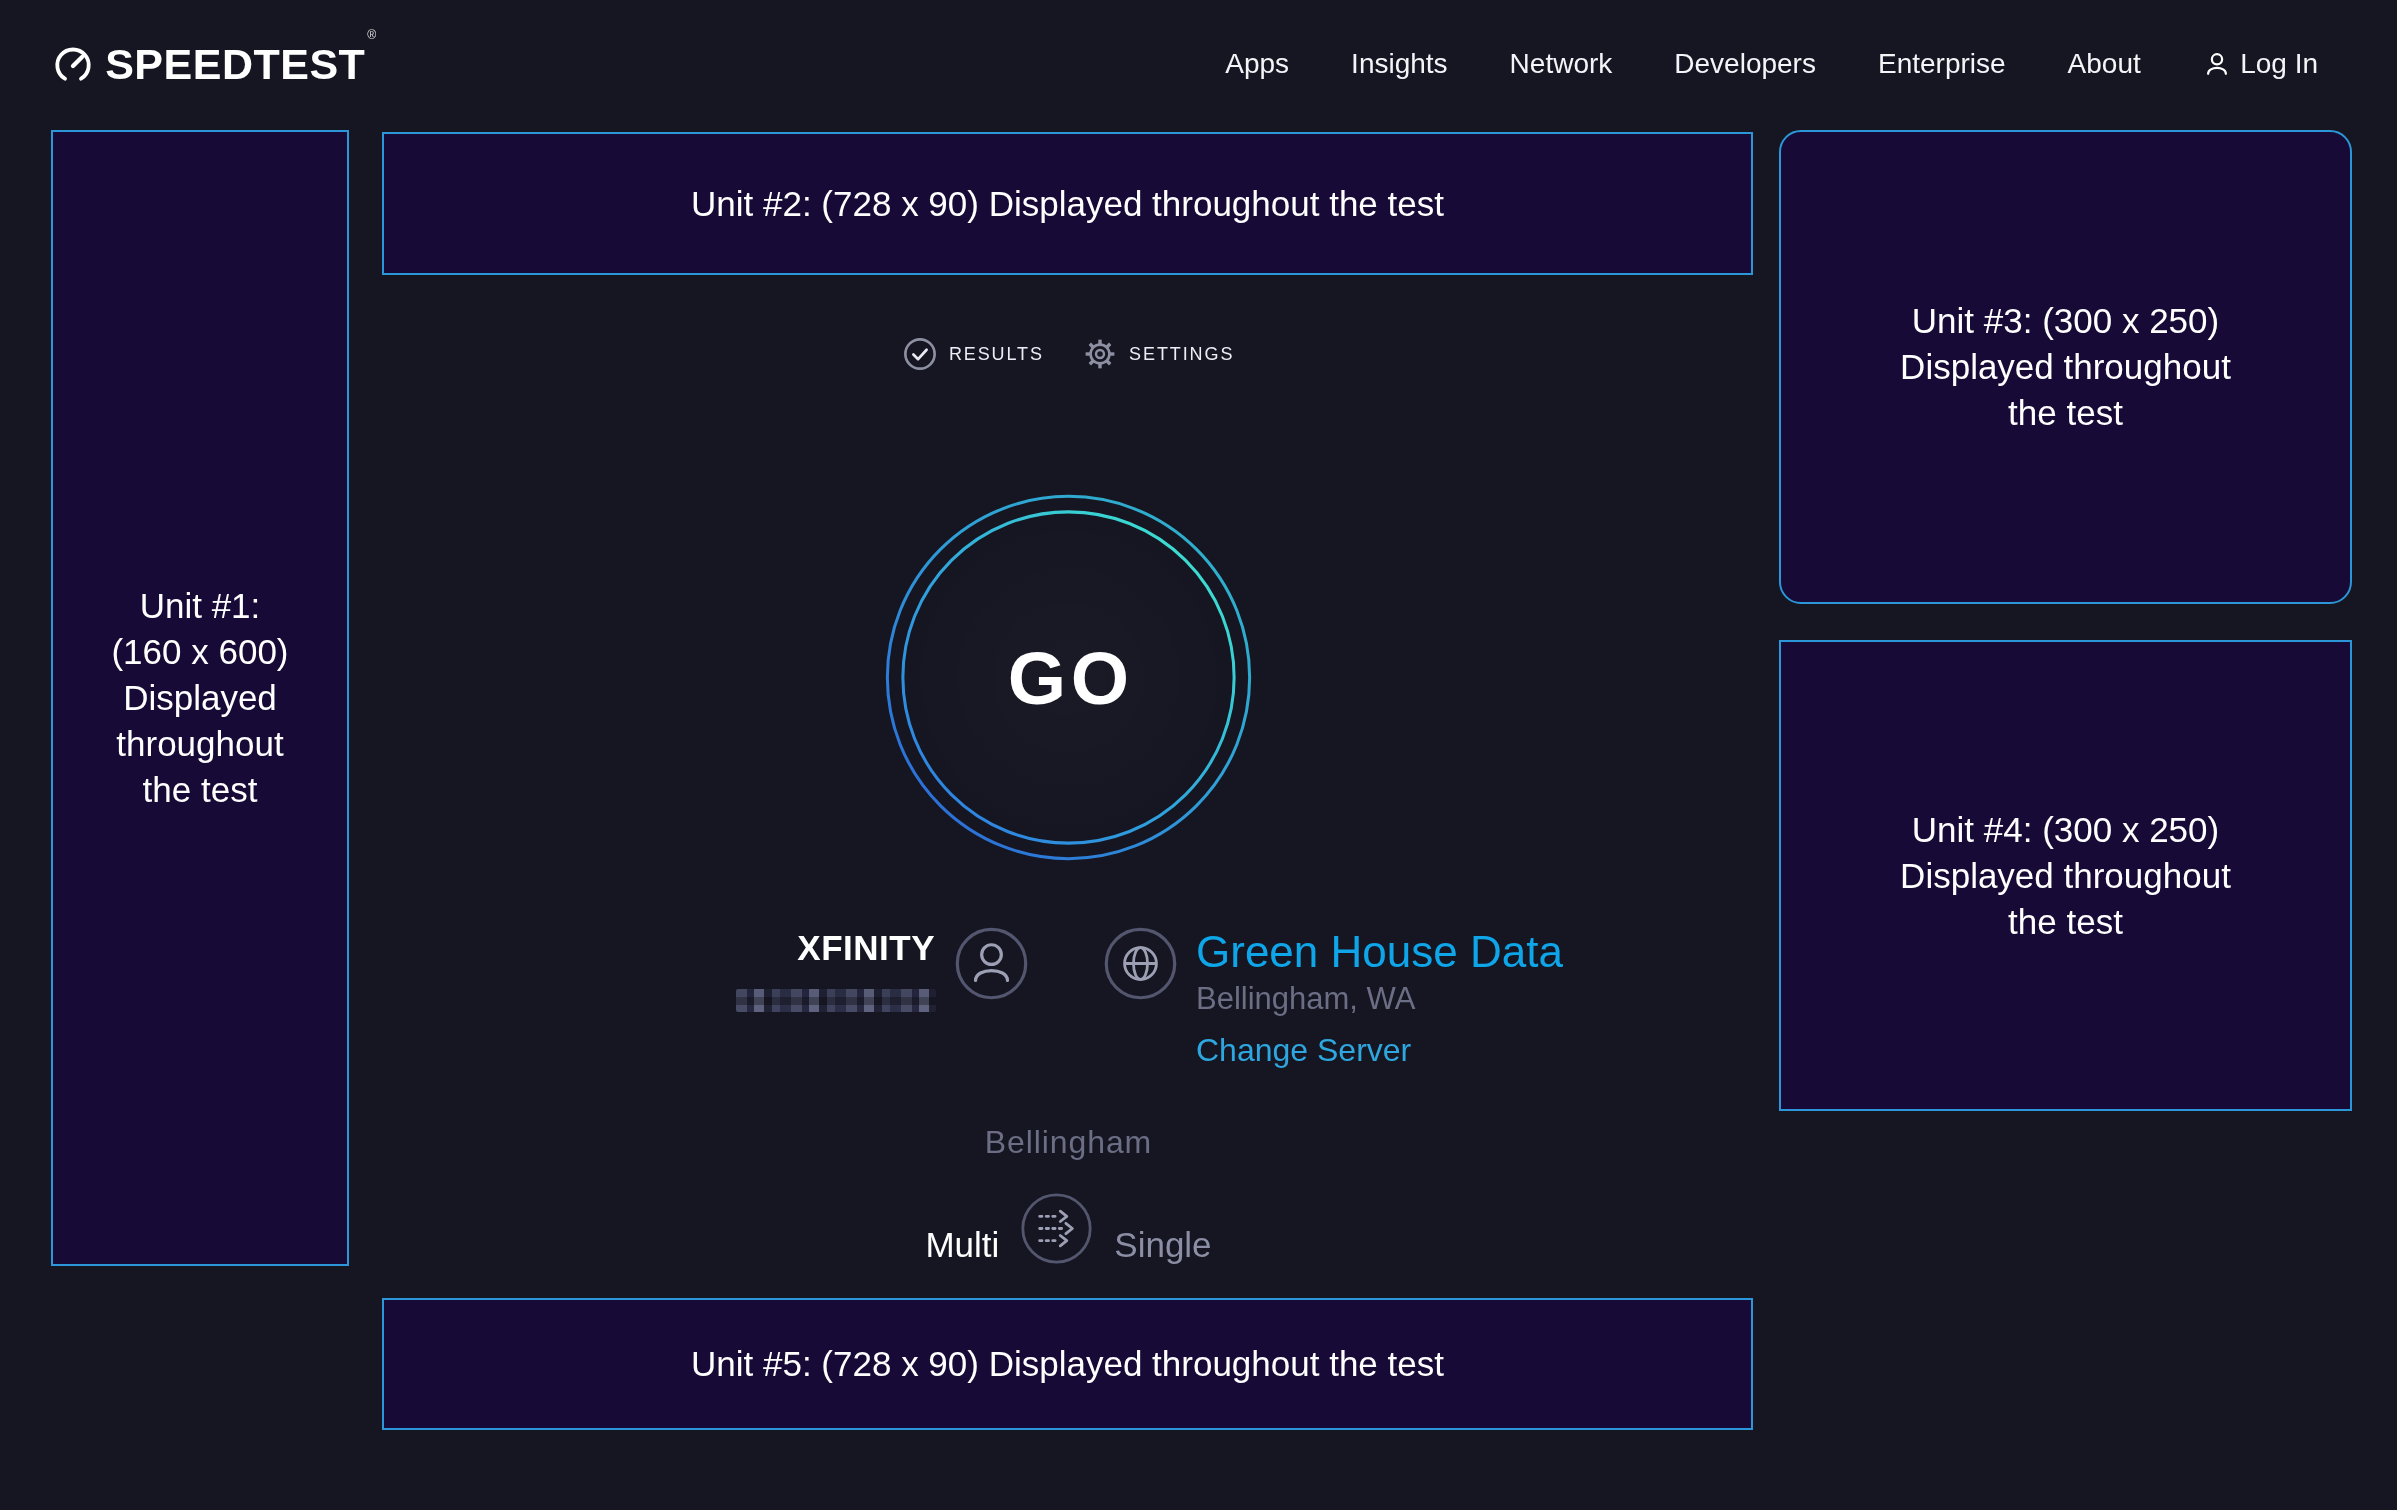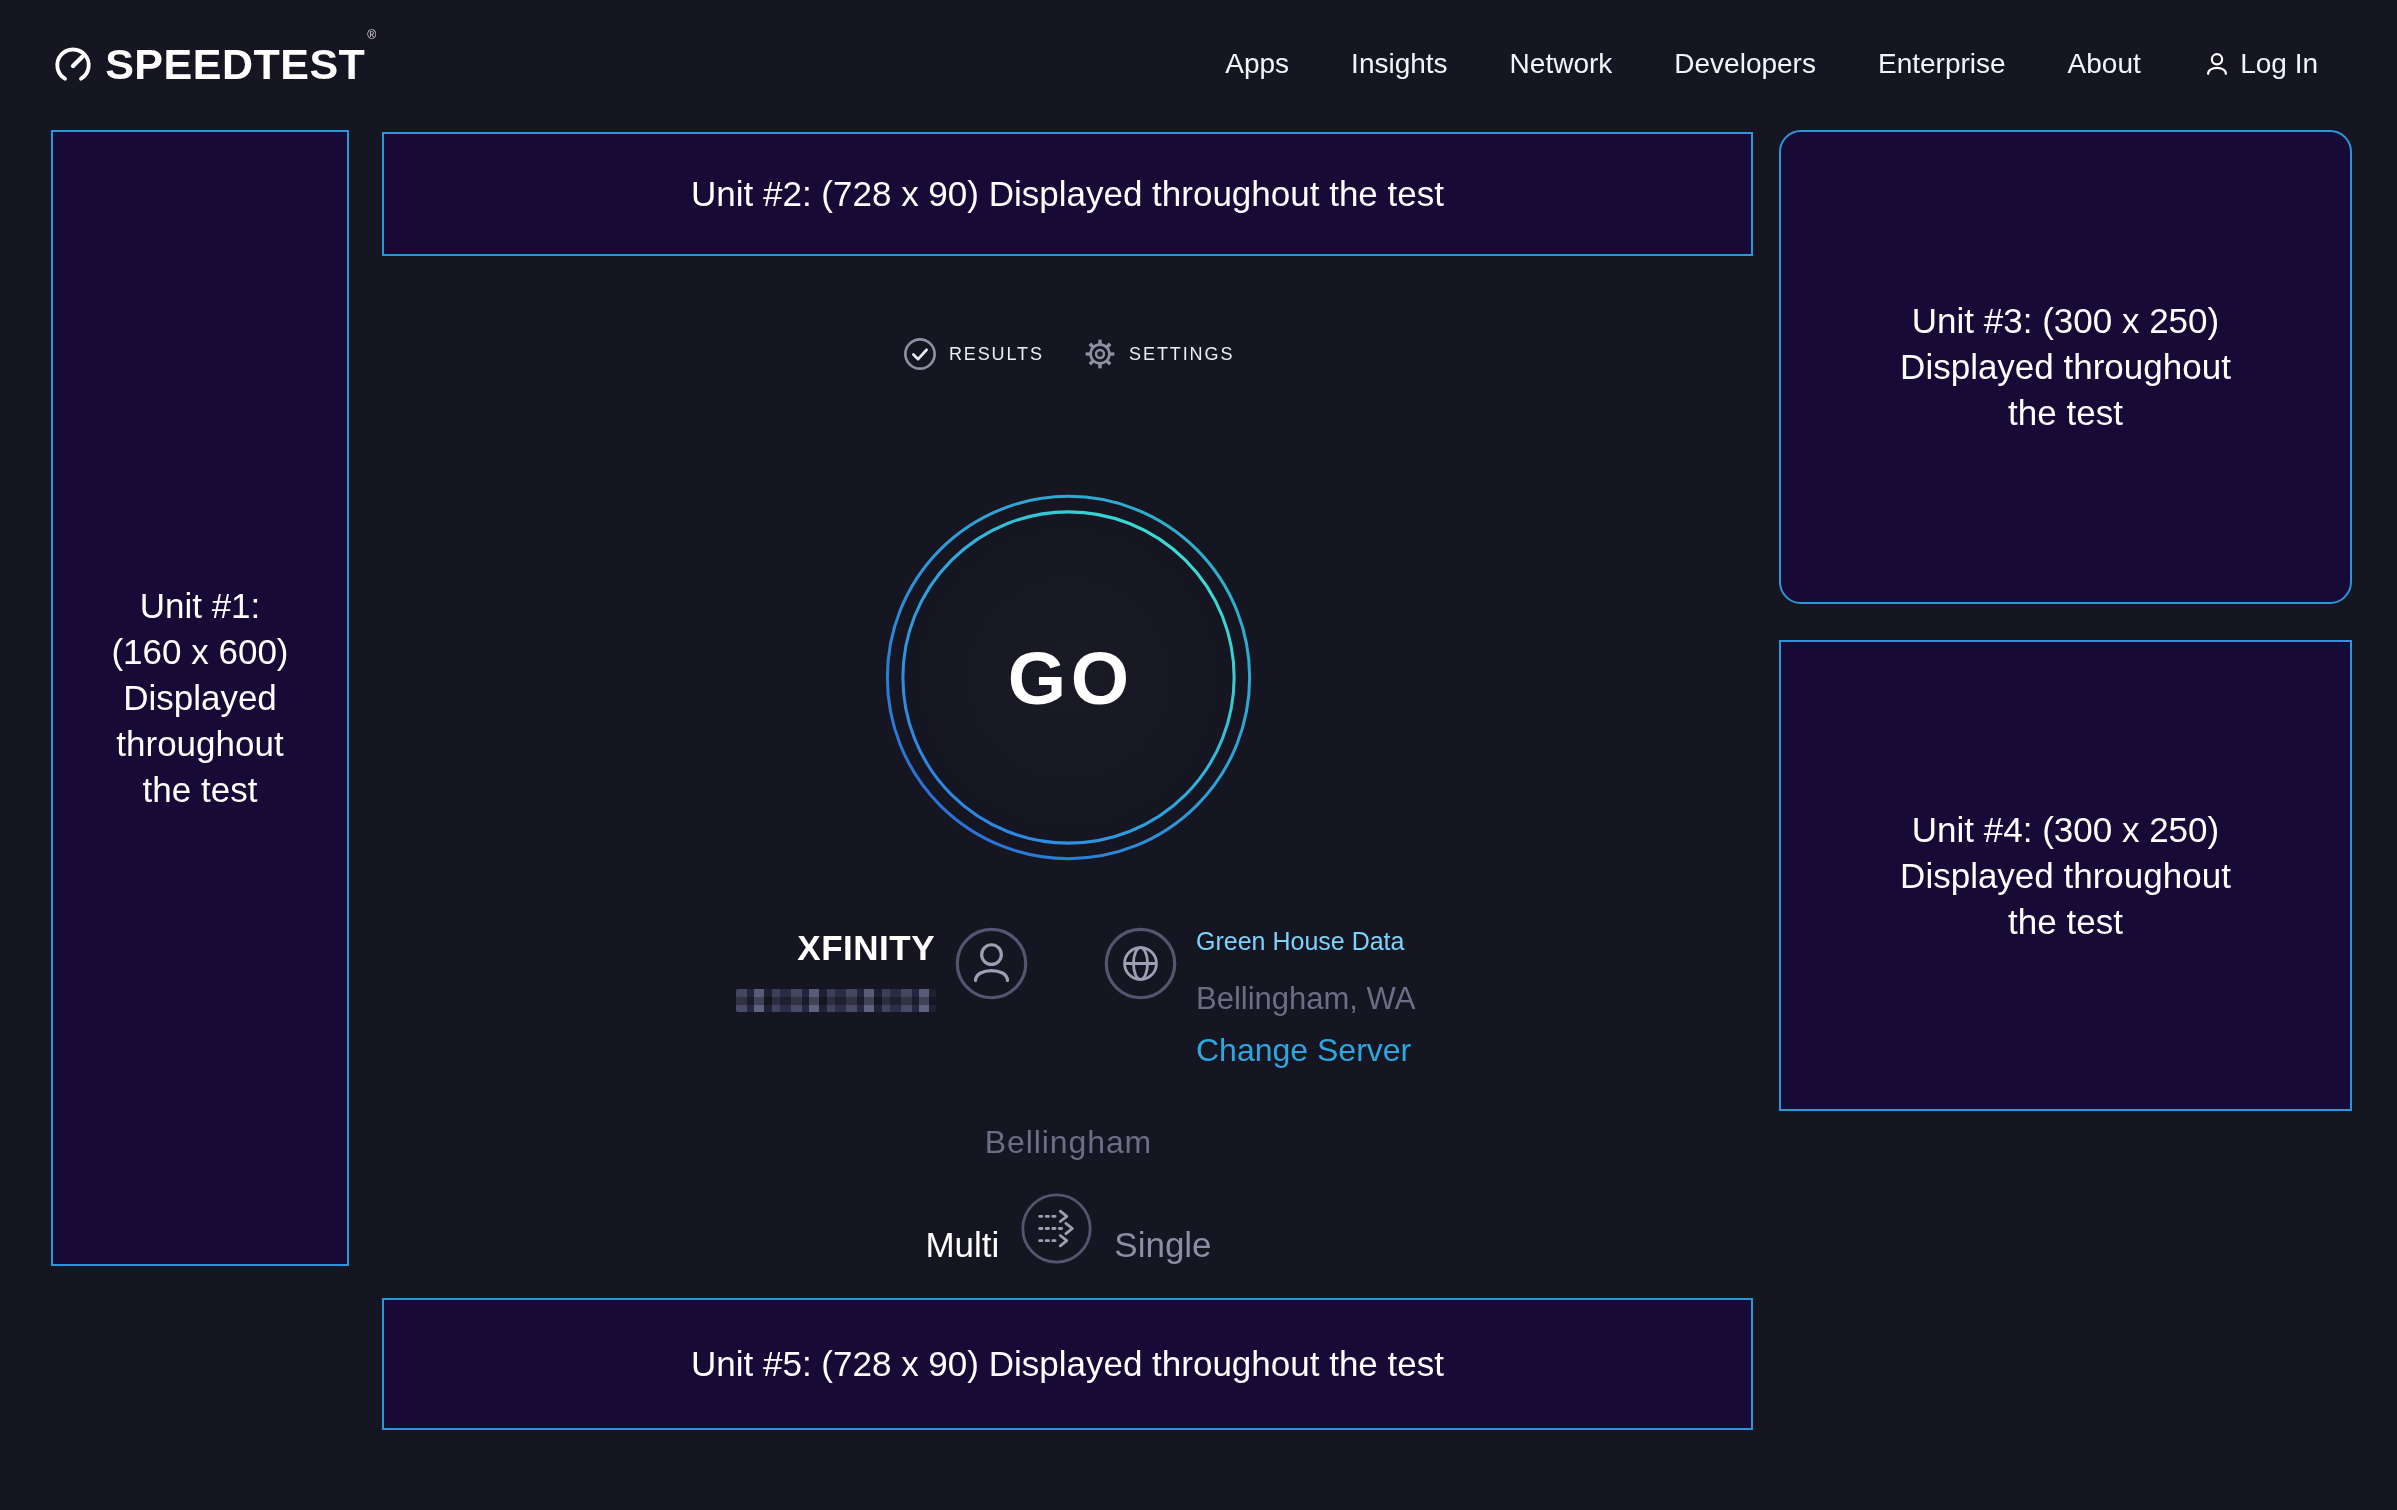--- a/index.html
+++ b/index.html
@@ -15,21 +15,21 @@
   .nav { position:absolute; right:79px; top:19px; height:90px; display:flex; align-items:center; gap:62px; }
   .nav-link { color:#f4f5f9; font-size:28px; text-decoration:none; cursor:pointer; white-space:nowrap; }
   .login { display:flex; align-items:center; gap:9.4px; }
   
   .ad {
     position:absolute; box-sizing:border-box; background:#180a36; border:2.8px solid #2b97d8;
     display:flex; align-items:center; justify-content:center; text-align:center;
     color:#ffffff; font-size:35px; line-height:46px; white-space:pre-line; cursor:pointer;
   }
   #ad1 { left:51px;   top:130px;  width:298px;  height:1136px; }
-  #ad2 { left:382px;  top:132px;  width:1371px; height:124px;  }
+  #ad2 { left:382px;  top:132px;  width:1371px; height:143px;  }
   #ad3 { left:1779px; top:130px;  width:573px;  height:474px;border-radius:22px;  }
   #ad4 { left:1779px; top:640px;  width:573px;  height:471px;  }
   #ad5 { left:382px;  top:1298px; width:1371px; height:132px;  }
   
   .tabs { position:absolute; left:885px; top:337px; width:367px; display:flex; justify-content:center; gap:39px; }
   .tab { display:flex; align-items:center; gap:12.2px; cursor:pointer; }
   .tab-label { color:#edeef5; font-size:18px; font-weight:400; letter-spacing:1.9px; }
   
   .go-wrap { position:absolute; left:885px; top:494px; width:367px; height:367px; cursor:pointer; border-radius:50%; }
   .go-label {
@@ -40,21 +40,21 @@
   .isp-name { position:absolute; left:603px; top:928px; width:332px; text-align:right;
               color:#ffffff; font-size:35px; font-weight:700; letter-spacing:0.5px; }
   .ip-redacted {
     position:absolute; left:736px; top:989px; width:200px; height:22.6px; border-radius:1.9px;
     background:
       repeating-linear-gradient(0deg, rgba(255,255,255,0.10) 0 7.5px, rgba(0,0,0,0.25) 7.5px 15px, rgba(255,255,255,0.04) 15px 22.6px),
       repeating-linear-gradient(90deg, #41445c 0 11.3px, #23243a 11.3px 18px, #565972 18px 28px, #1d1e2e 28px 36px, #3a3d55 36px 44px, #282a40 44px 55px);
     background-blend-mode:overlay;
   }
   .badge { position:absolute; }
-  .server-name { position:absolute; left:1196px; top:927px;  color:#7dd3fc; font-size:25px; }
+  .server-name { position:absolute; left:1196px; top:927px;  color:#0ea5e9; font-size:44px; }
   .server-loc  { position:absolute; left:1196px; top:981px; color:#6b6e84; font-size:31px; }
   .change-link { position:absolute; left:1196px; top:1032px; color:#2ea7e0; font-size:32px; cursor:pointer; text-decoration:none; }
   
   .conn-label { position:absolute; left:885px; top:1124px; width:367px; text-align:center;
                 color:#6b6e84; font-size:32px; letter-spacing:0.9px; }
   .conn-row { position:absolute; left:885px; top:1192px; width:367px; height:73px;
               display:flex; align-items:flex-end; justify-content:center; gap:21px; }
   .conn-multi  { color:#ffffff; font-size:35px; cursor:pointer; }
   .conn-single { color:#8b8ea4; font-size:35px; cursor:pointer; }
   .toggle { cursor:pointer; }

